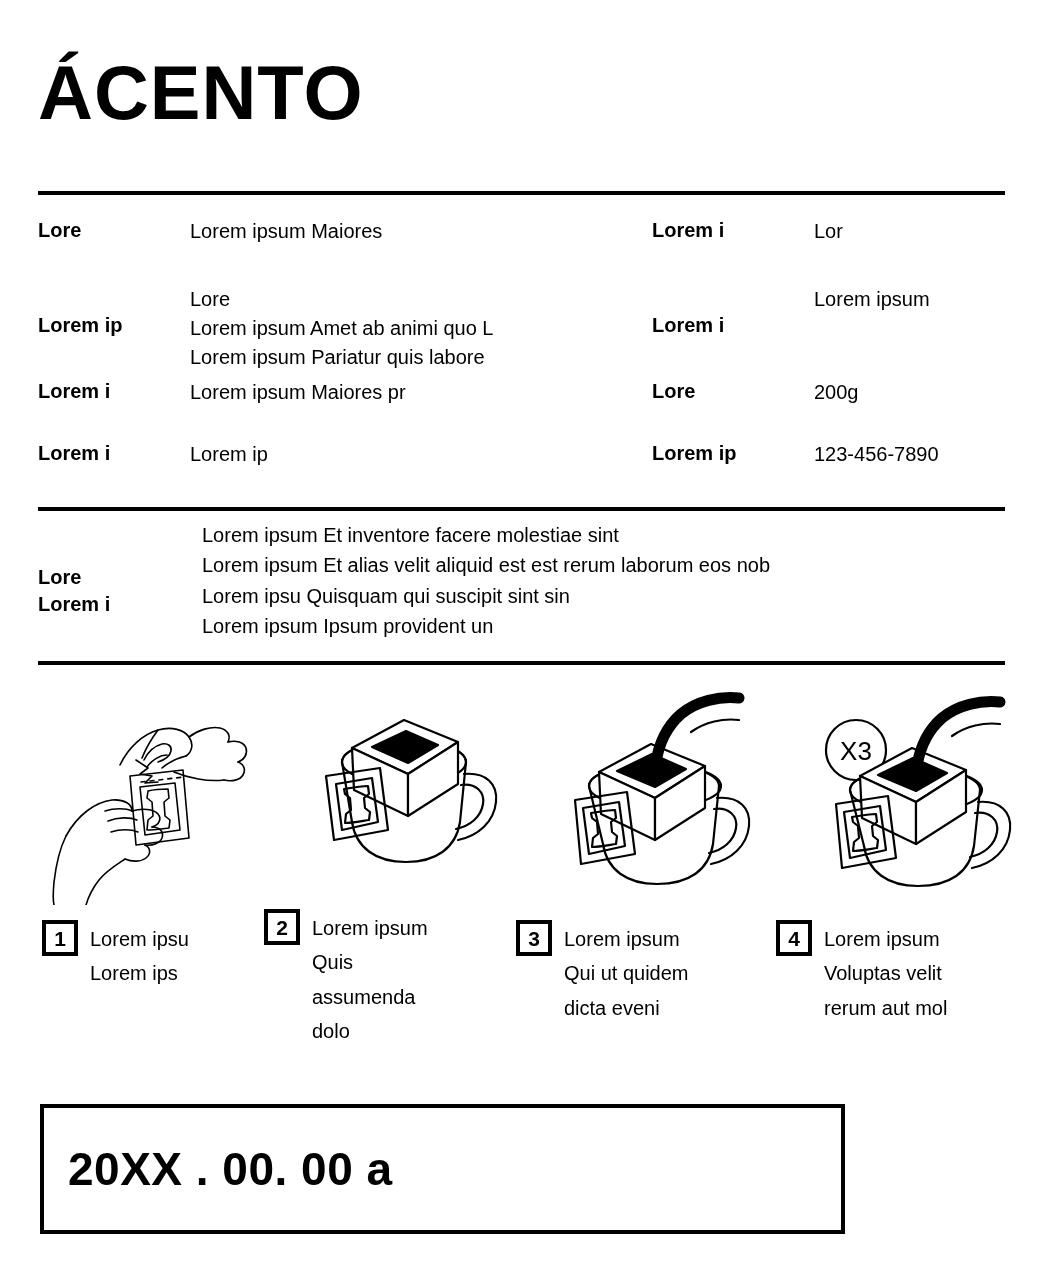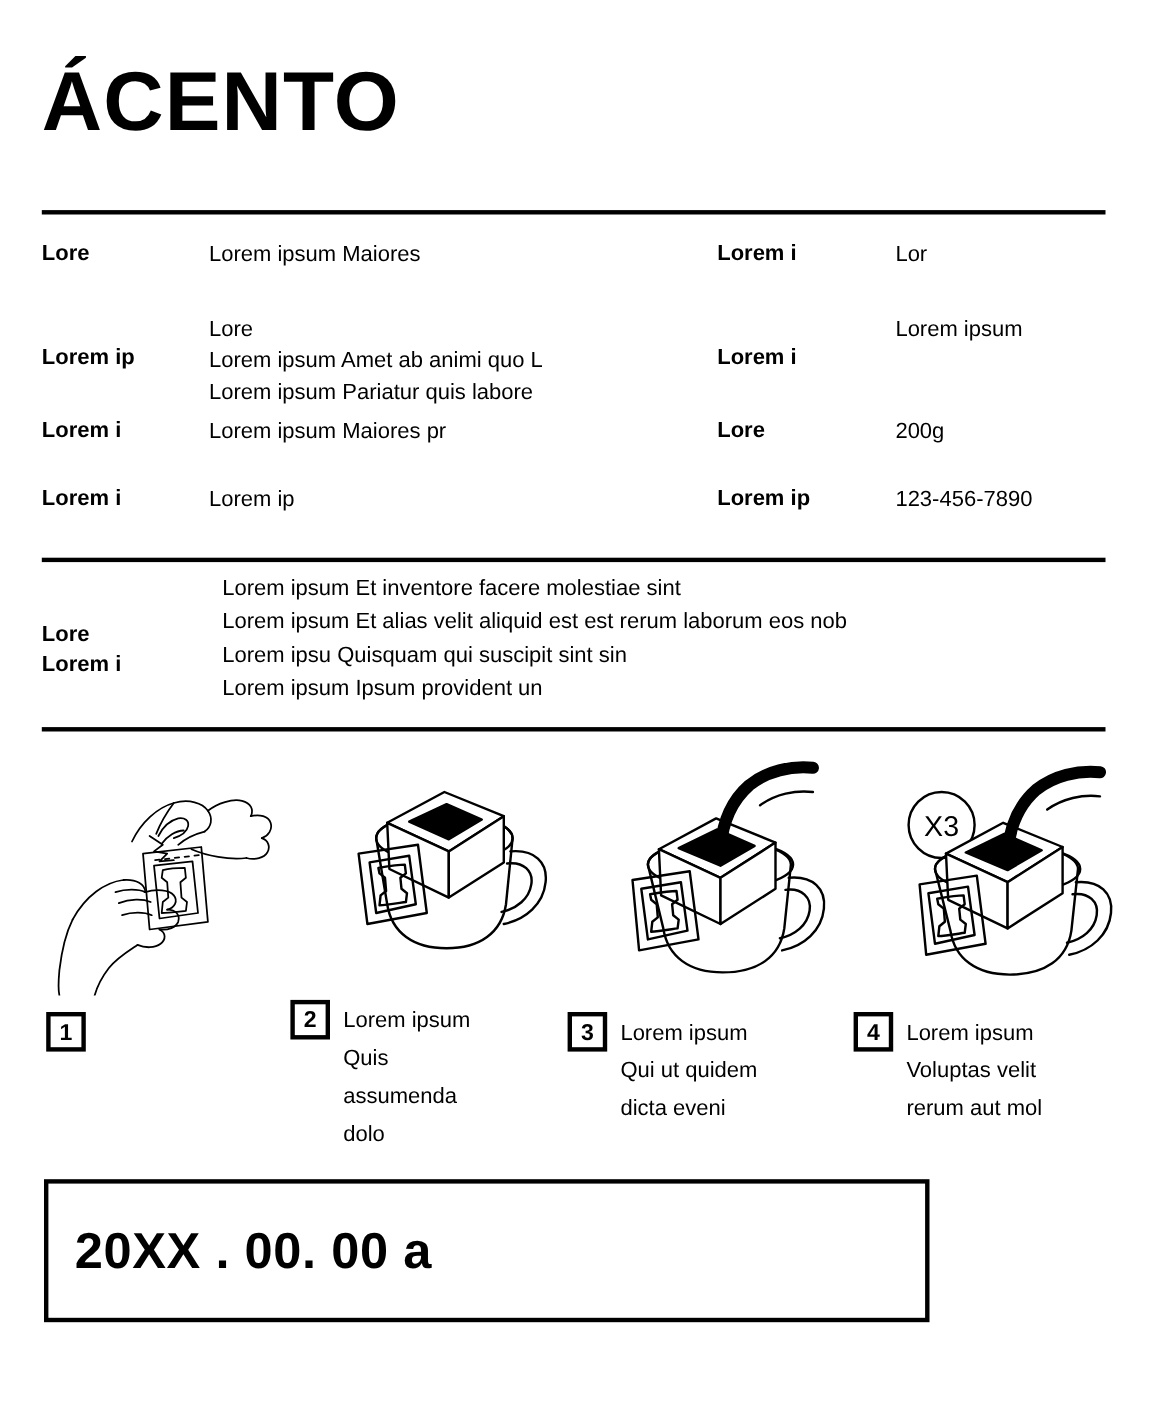--- a/index.html
+++ b/index.html
@@ -104,21 +104,21 @@
     font-size: 21px; font-weight: 700; line-height: 1;
     margin-right: 12px;
   }
   .step-text {
     font-size: 20px; line-height: 1.72; padding-top: 2px;
     white-space: pre-line;
   }
 
   
   .date-box {
-    position: absolute; left: 40px; top: 1072px;
+    position: absolute; left: 40px; top: 1104px;
     width: 805px; height: 130px;
     border: 4px solid #000;
     display: flex; align-items: center;
   }
   .date-text {
     font-size: 46px; font-weight: 700;
     letter-spacing: 0.5px;
     padding-left: 24px;
     white-space: nowrap;
   }
@@ -303,20 +303,22 @@
                  C54 159 43 161 37 161 L38 152 L43 148 L42 136 L37 132 Z"></path>
       </svg>
     </div>
 
   </div>
 
   <div class="steps-captions">
 
     <div class="step step-1">
       <div class="step-num">1</div>
+      <div class="step-text">Lorem ipsu
+Lorem ips</div>
     </div>
 
     <div class="step step-2">
       <div class="step-num">2</div>
       <div class="step-text">Lorem ipsum
 Quis
 assumenda
 dolo</div>
     </div>
 

